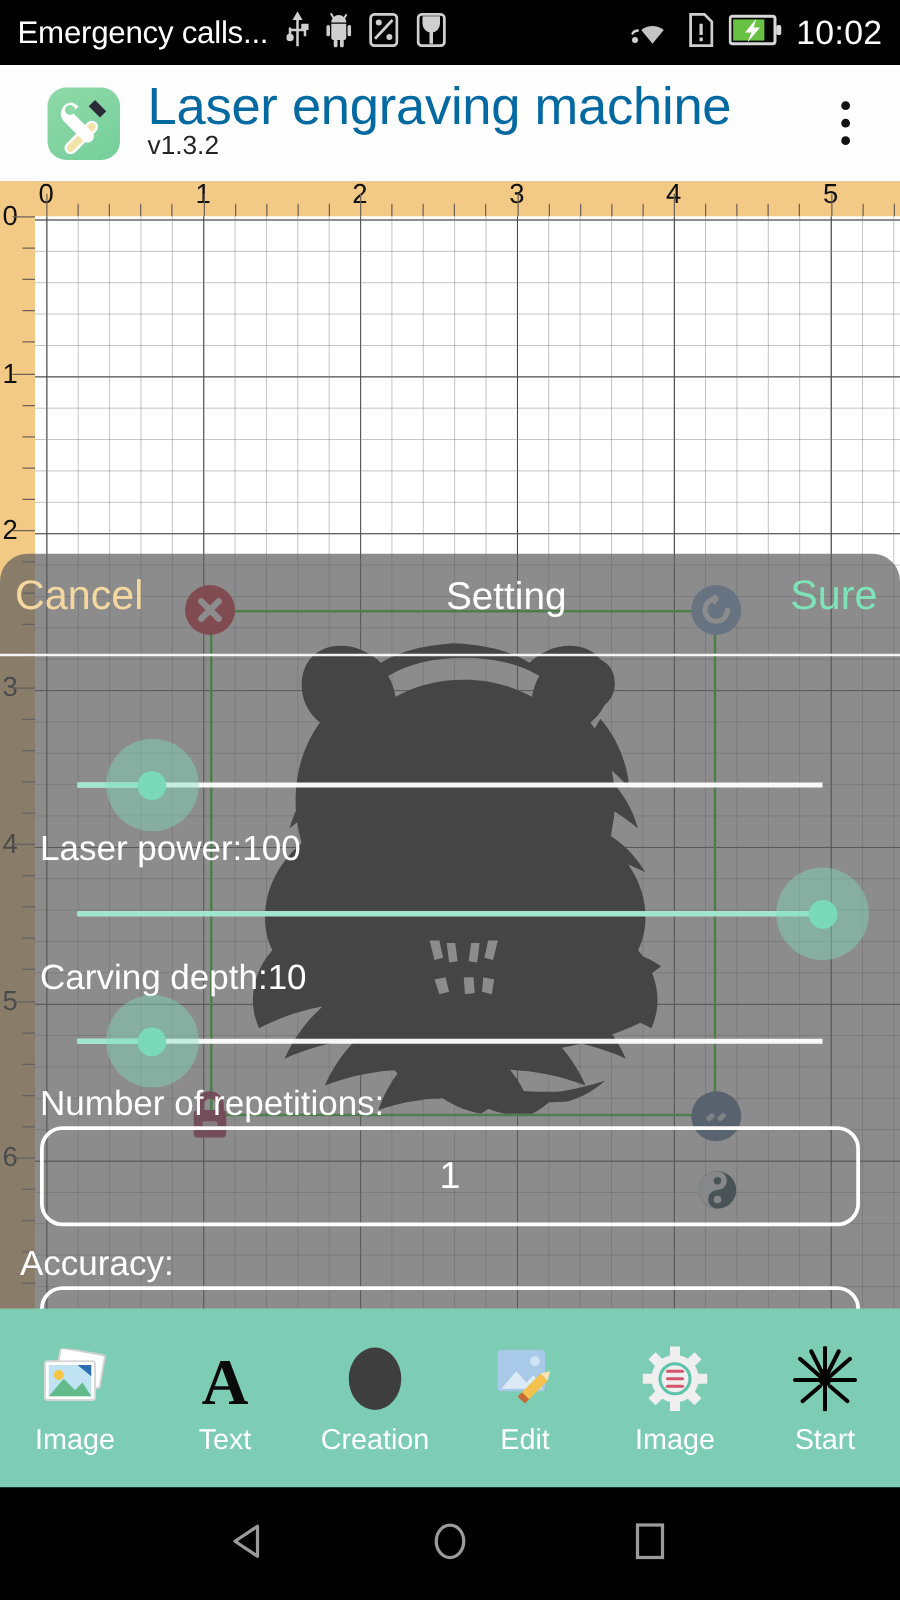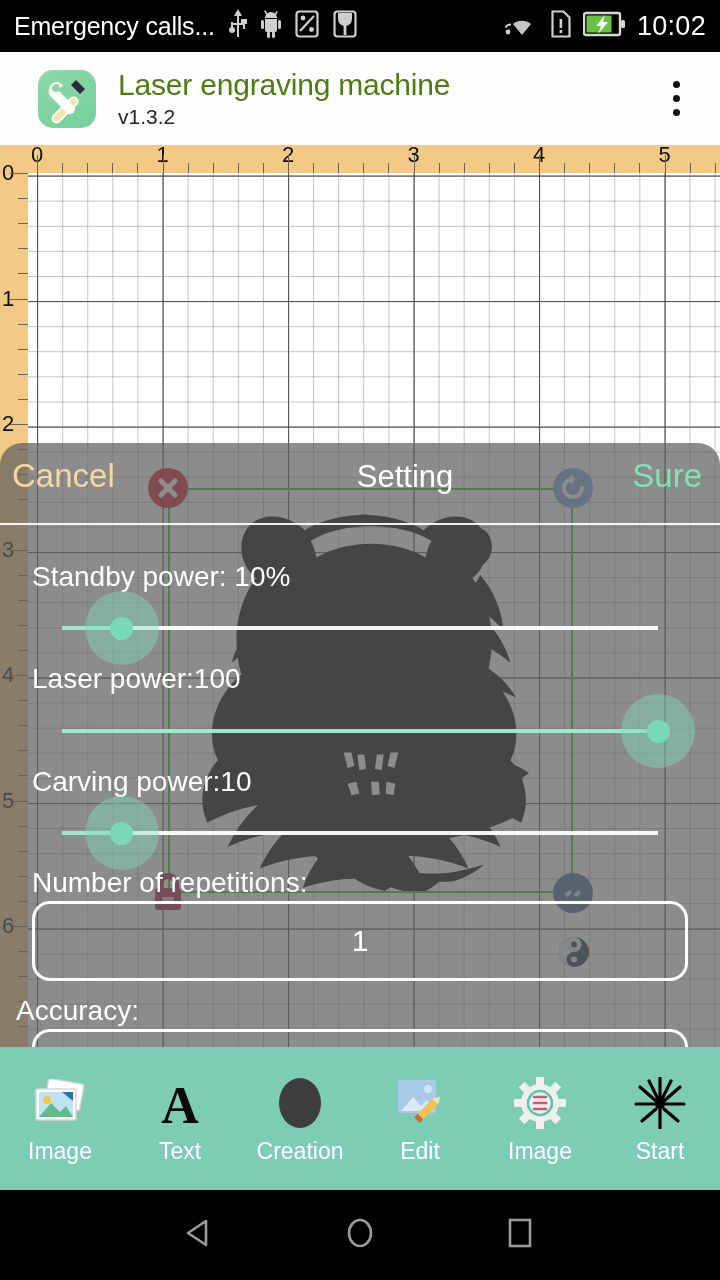--- a/index.html
+++ b/index.html
@@ -71,22 +71,22 @@
     overflow: hidden;
   }
   #app-title-wrap {
     margin-left: 22px;
     display: flex;
     flex-direction: column;
     justify-content: center;
     flex: 1 1 auto;
   }
   #app-title {
-    color: #4d7c0f;
-    font-size: 30px;
+    color: #0369a1;
+    font-size: 42px;
     line-height: 34px;
     letter-spacing: -0.2px;
   }
   #app-version {
     color: #242424;
     font-size: 21px;
     line-height: 26px;
     margin-top: 2px;
   }
   #overflow {
@@ -680,37 +680,36 @@
 </div>
 
 <div id="dialog">
   <div id="dialog-head">
     <div id="btn-cancel">Cancel</div>
     <div id="dialog-title">Setting</div>
     <div id="btn-sure">Sure</div>
     <div id="dialog-divider"></div>
   </div>
 
-  <div class="field-label" style="left:32px; top:118px;">Standby power:  10%</div>
   <div class="slider" style="top:183px;">
     <div class="track-bg"></div>
     <div class="track-fill" style="width:10%;"></div>
     <div class="thumb-glow" style="left:10%;"></div>
     <div class="thumb" style="left:10%;"></div>
   </div>
 
   <div class="field-label" style="left:32px; top:220px;">Laser power:100</div>
   <div class="slider" style="top:286px;">
     <div class="track-bg"></div>
     <div class="track-fill" style="width:100%;"></div>
     <div class="thumb-glow" style="left:100%;"></div>
     <div class="thumb" style="left:100%;"></div>
   </div>
 
-  <div class="field-label" style="left:32px; top:323px;">Carving power:10</div>
+  <div class="field-label" style="left:32px; top:323px;">Carving depth:10</div>
   <div class="slider" style="top:388px;">
     <div class="track-bg"></div>
     <div class="track-fill" style="width:10%;"></div>
     <div class="thumb-glow" style="left:10%;"></div>
     <div class="thumb" style="left:10%;"></div>
   </div>
 
   <div class="field-label" style="left:32px; top:424px;">Number of repetitions:</div>
   <div class="textbox" style="top:458px;">1</div>
 

